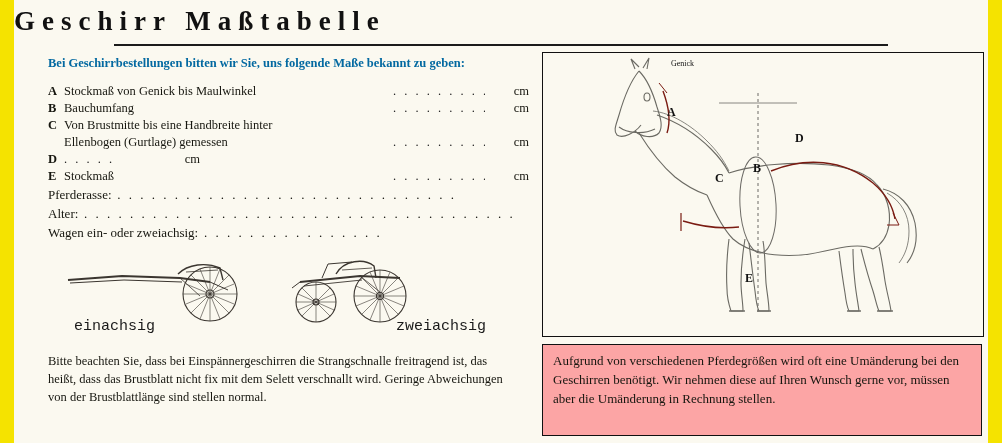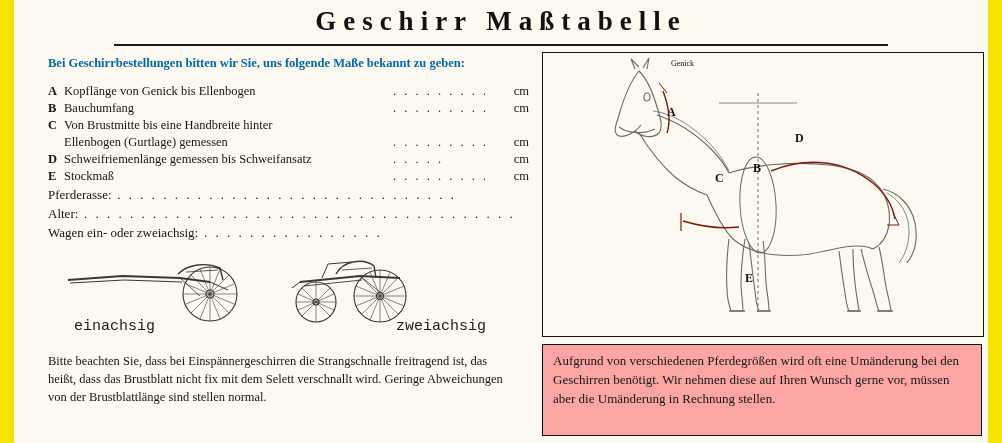--- a/index.html
+++ b/index.html
@@ -16,21 +16,20 @@
     position:absolute;top:0;bottom:0;width:14px;background:#f5e300;
   }
   .bar-left{left:0;}
   .bar-right{right:0;}
   .sheet{
     position:absolute;left:14px;top:0;right:14px;bottom:0;
     background:#fbf9f0;
   }
   .title{
     position:absolute;left:0;right:0;top:6px;
-    text-align:center;
     font-size:27px;
     font-weight:bold;
     letter-spacing:7px;
     color:#111;
     font-family:"Liberation Serif", serif;
   }
   .rule-top{
     position:absolute;left:100px;right:100px;top:44px;height:2px;background:#1b1b1b;
   }
   
@@ -107,21 +106,21 @@
   <div class="rule-top"></div>
 
   <div class="left-col">
 
     <div class="intro">Bei Geschirrbestellungen bitten wir Sie, uns folgende Maße bekannt zu geben:</div>
 
     <div class="meas-list">
 
       <div class="meas-row">
         <span class="meas-key">A</span>
-        <span class="meas-text">Kopflänge von Genick bis Ellenbogen</span>
+        <span class="meas-text">Stockmaß von Genick bis Maulwinkel</span>
         <span class="dots">. . . . . . . . . .</span>
         <span class="unit">cm</span>
       </div>
 
       <div class="meas-row">
         <span class="meas-key">B</span>
         <span class="meas-text">Bauchumfang</span>
         <span class="dots">. . . . . . . . . .</span>
         <span class="unit">cm</span>
       </div>
@@ -135,21 +134,20 @@
 
       <div class="meas-row cont">
         <span class="meas-key"></span>
         <span class="meas-text">Ellenbogen (Gurtlage) gemessen</span>
         <span class="dots">. . . . . . . . . .</span>
         <span class="unit">cm</span>
       </div>
 
       <div class="meas-row">
         <span class="meas-key">D</span>
-        <span class="meas-text">Schweifriemenlänge gemessen bis Schweifansatz</span>
         <span class="dots">. . . . .</span>
         <span class="unit">cm</span>
       </div>
 
       <div class="meas-row">
         <span class="meas-key">E</span>
         <span class="meas-text">Stockmaß</span>
         <span class="dots">. . . . . . . . . .</span>
         <span class="unit">cm</span>
       </div>

